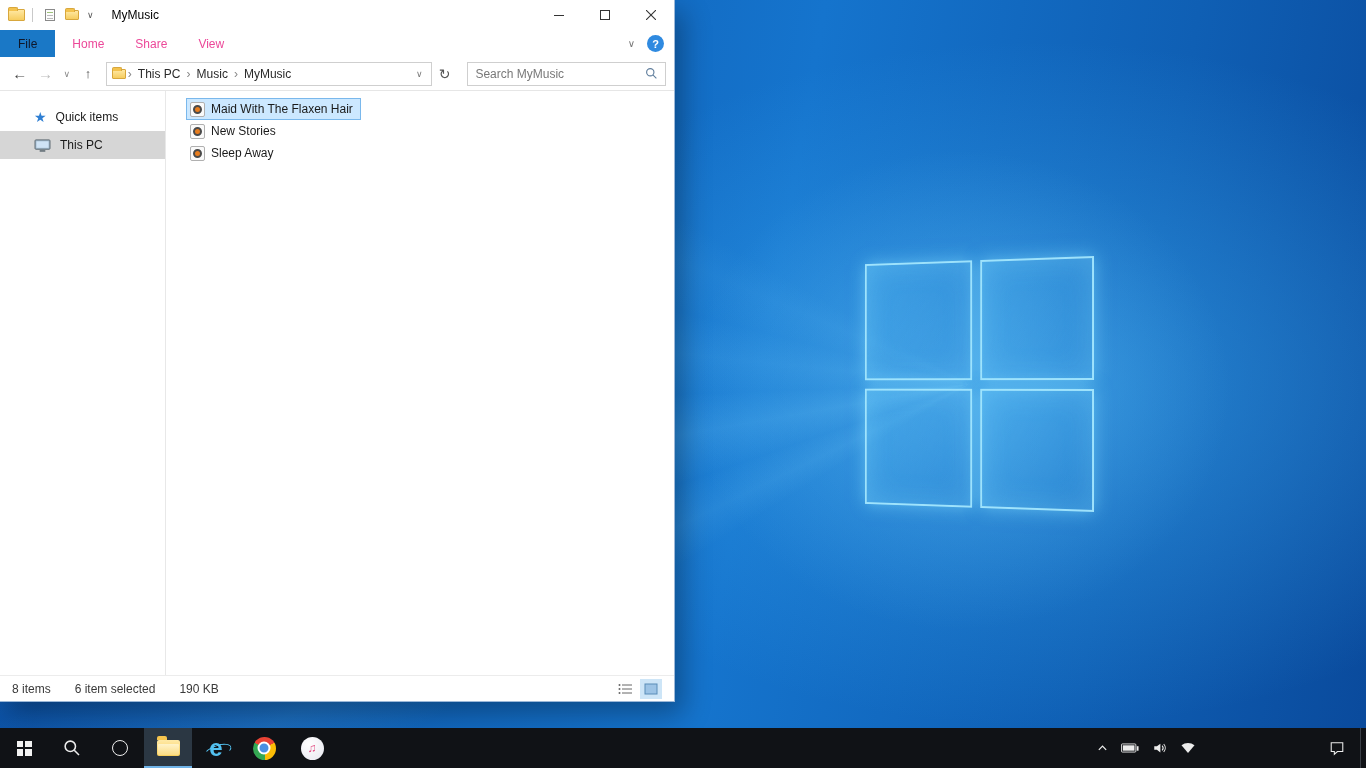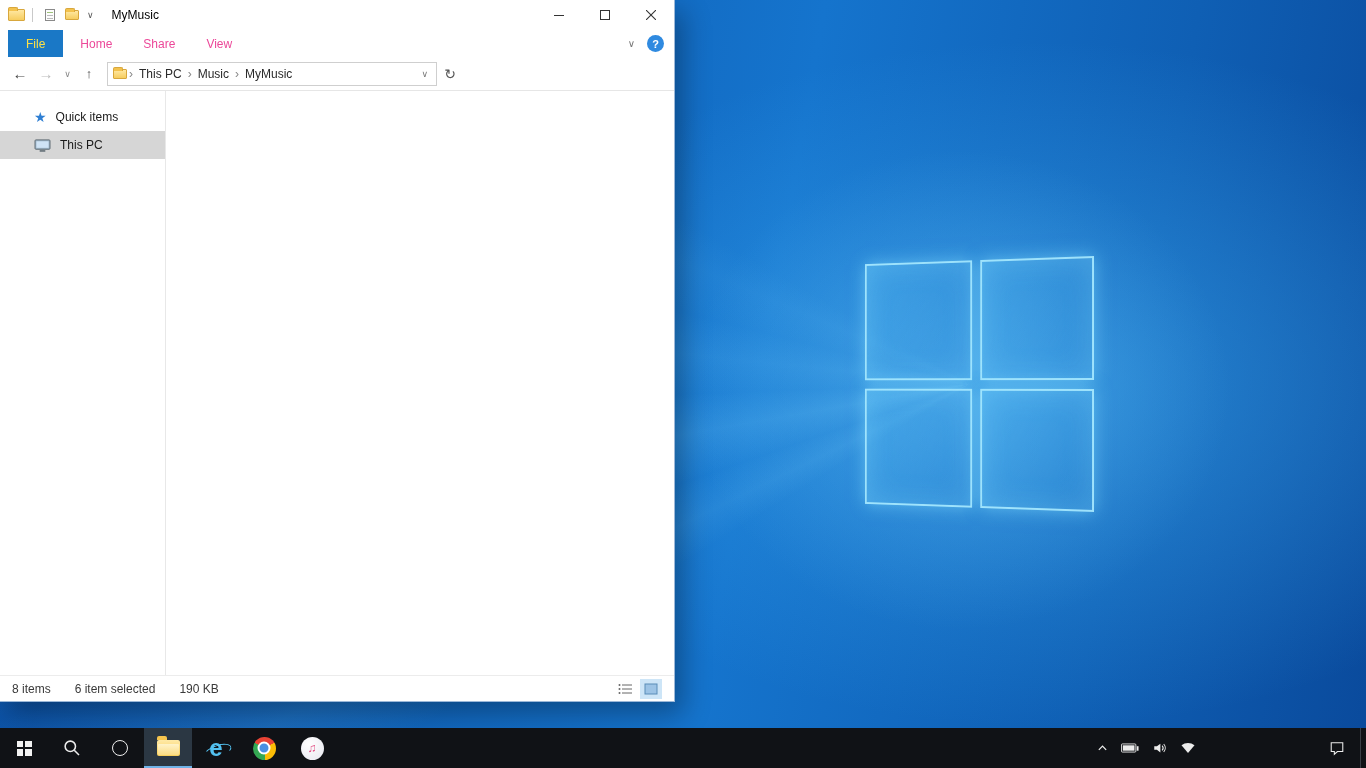--- a/index.html
+++ b/index.html
@@ -43,21 +43,21 @@
     border:1px solid #d8a73c; border-radius:1px; }
   .folder::before { content:""; position:absolute; top:-3px; left:-1px; width:8px; height:3px;
     background:#f3c24d; border:1px solid #d8a73c; border-bottom:none; border-radius:2px 2px 0 0; }
   .folder.small { width:14px; height:10px; }
   .doc { width:10px; height:12px; background:#fdfdfd; border:1px solid #8a8a8a; position:relative; }
   .doc::after { content:""; position:absolute; left:1px; top:2px; width:6px; height:1px; background:#9ec27a;
     box-shadow:0 3px 0 #bbb, 0 6px 0 #bbb; }
 
   .ribbonrow { height:27px; display:flex; align-items:stretch; flex:none; }
   .tab { display:flex; align-items:center; padding:0 14px; margin-right:3px; color:#ec4899; }
-  .tab.file { background:#1a78c6; color:#fde047; padding:8px 17px; margin-left:8px; }
+  .tab.file { background:#1a78c6; color:#0f172a; padding:8px 17px; margin-left:0; }
   .ribbon-right { margin-left:auto; display:flex; align-items:center; gap:12px; padding-right:10px; }
   .rib-caret { color:#777; font-size:10px; }
   .help { width:17px; height:17px; border-radius:50%; background:#2f8ae0; color:#fff; font-size:11px;
     font-weight:bold; display:flex; align-items:center; justify-content:center; }
 
   .addressrow { height:34px; display:flex; align-items:center; padding:0 8px; gap:2px;
     border-bottom:1px solid #e6e6e6; flex:none; }
   .nav { width:24px; height:24px; display:flex; align-items:center; justify-content:center;
     font-size:15px; color:#444; }
   .nav.caret { width:15px; font-size:9px; color:#888; }
@@ -197,38 +197,59 @@
       <span class="folder small"></span>
       <span class="crumb-sep">›</span>
       <span class="crumb">This PC</span>
       <span class="crumb-sep">›</span>
       <span class="crumb">Music</span>
       <span class="crumb-sep">›</span>
       <span class="crumb">MyMusic</span>
       <span class="addr-caret">∨</span>
     </div>
     <span class="nav refresh">↻</span>
+    <div class="searchbox">
+      <input placeholder="Search MyMusic" style="">
+      <svg width="13" height="13" viewBox="0 0 16 16">
+        <circle cx="6.5" cy="6.5" r="4.5" fill="none" stroke="#5f7d9c" stroke-width="1.4"></circle>
+        <line x1="10" y1="10" x2="14" y2="14" stroke="#5f7d9c" stroke-width="1.4"></line>
+      </svg>
+    </div>
   </div>
 
   <div class="body">
     <div class="sidebar">
       <div class="side-item">
         <span class="star">★</span>
         <span class="side-label">Quick items</span>
       </div>
       <div class="side-item selected">
         <svg width="17" height="15" viewBox="0 0 18 16">
           <rect x="1" y="2" width="16" height="10" rx="1" fill="#9fb6c9" stroke="#5b6770"></rect>
           <rect x="2.5" y="3.5" width="13" height="7" fill="#cfe3f5"></rect>
           <rect x="6" y="13" width="6" height="1.6" fill="#5b6770"></rect>
         </svg>
         <span class="side-label">This PC</span>
       </div>
     </div>
 
+    <div class="content">
+      <div class="file selected">
+        <span class="music-icon"></span>
+        <span>Maid With The Flaxen Hair</span>
+      </div>
+      <div class="file">
+        <span class="music-icon"></span>
+        <span>New Stories</span>
+      </div>
+      <div class="file">
+        <span class="music-icon"></span>
+        <span>Sleep Away</span>
+      </div>
+    </div>
   </div>
 
   <div class="statusbar">
     <span>8 items</span>
     <span>6 item selected</span>
     <span>190 KB</span>
     <div class="view-btns">
       <span class="vb">
         <svg width="14" height="12" viewBox="0 0 14 12">
           <circle cx="1.5" cy="2" r="1" fill="#666"></circle>

